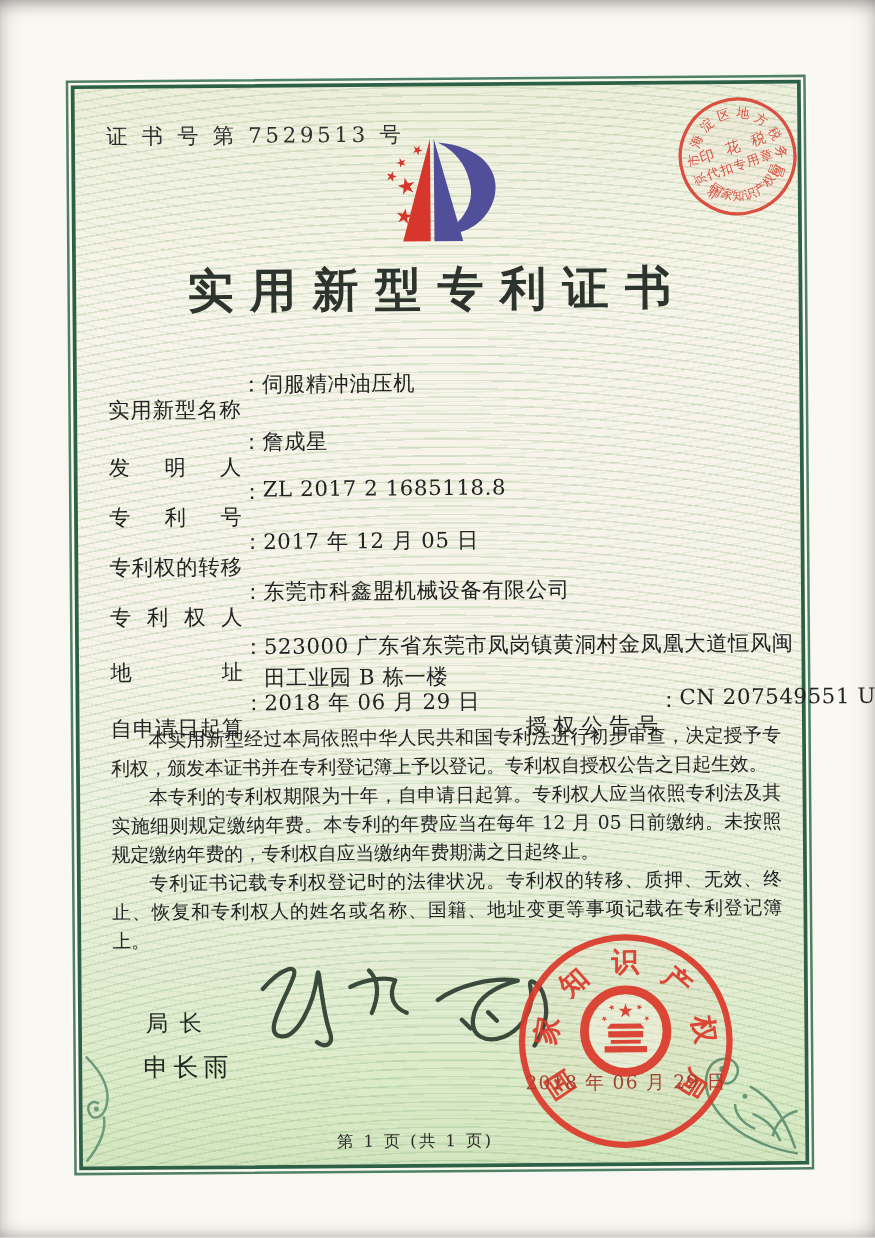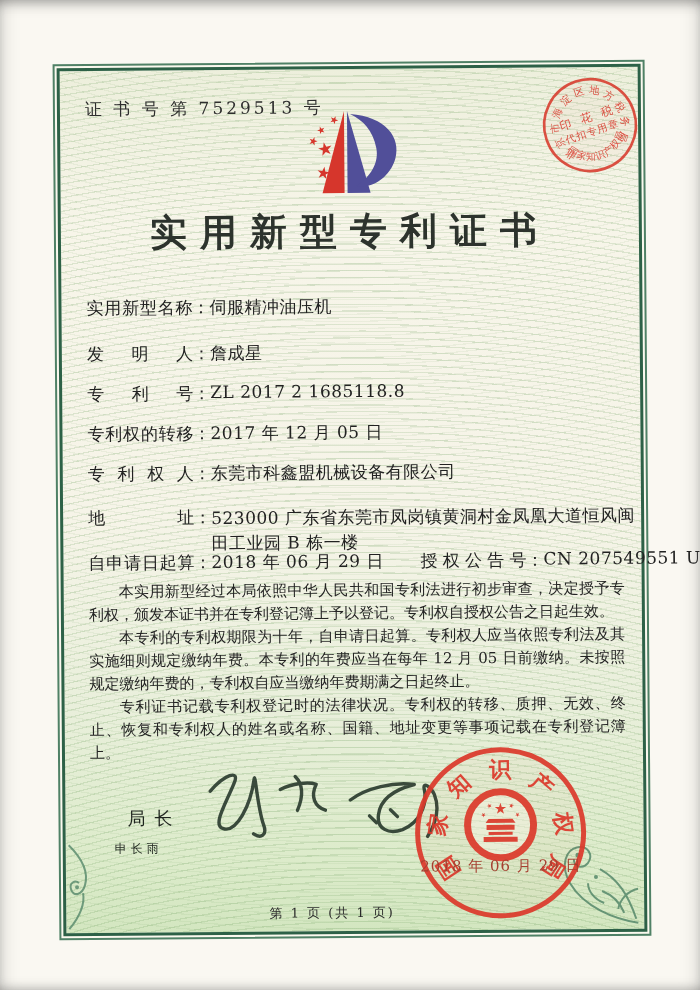--- a/index.html
+++ b/index.html
@@ -28,30 +28,30 @@
     background:
       repeating-radial-gradient(ellipse 130% 90% at 50% 215%, rgba(110,160,95,0.20) 0 1.2px, rgba(110,160,95,0) 1.2px 6.5px),
       repeating-radial-gradient(ellipse 130% 90% at 50% -115%, rgba(110,160,95,0.09) 0 1.2px, rgba(110,160,95,0) 1.2px 7px),
       linear-gradient(180deg,#edefdc 0%,#f7f5e9 18%,#f6f4e8 52%,#e9efdb 74%,#dcebca 92%,#d3e6c0 100%);
   }
   .abs{position:absolute;}
   .cert-no{left:25px;top:27px;font-size:17px;letter-spacing:3px;color:#2e2e2e;}
   .title{left:0;top:138px;width:100%;text-align:center;font-size:37px;font-weight:600;
          letter-spacing:13px;color:#2d332d;}
   .frow{left:25px;font-size:17px;white-space:nowrap;color:#222;}
-  .flabel{display:inline-block;width:106px;text-align:justify;text-align-last:justify;vertical-align:top;}
+  .flabel{display:inline-block;width:106px;text-align:justify;text-align-last:justify;vertical-align:top;margin-top:20px;}
   .fcolon{display:inline-block;vertical-align:top;}
   .fvalue{display:inline-block;vertical-align:top;letter-spacing:.5px;}
   .fvalue.wrap{white-space:normal;width:428px;line-height:25px;}
   .fgroup2{position:absolute;left:332px;top:0;white-space:nowrap;}
   .body-text{left:25px;top:510px;width:536px;font-size:15px;line-height:23px;
              text-align:justify;color:#242424;}
   .body-text p{margin:0;text-indent:2em;}
-  .director-title{left:62px;top:736px;font-size:18px;letter-spacing:9px;color:#1e241e;}
-  .director-name{left:49px;top:770px;font-size:12px;letter-spacing:4px;color:#1e241e;}
+  .director-title{left:51px;top:736px;font-size:18px;letter-spacing:9px;color:#1e241e;}
+  .director-name{left:49px;top:770px;font-size:20px;letter-spacing:4px;color:#1e241e;}
   .footer{left:0;top:835px;width:100%;box-sizing:border-box;padding-right:46px;
           text-align:center;font-size:13px;letter-spacing:2px;color:#2a2a2a;}
   svg{overflow:visible;}
   .logo-svg{left:213px;top:36px;}
   .tax-svg{left:477px;top:5px;transform:rotate(-18deg);}
   .seal-svg{left:346px;top:679px;z-index:20;}
   .sig-svg{left:129px;top:689px;z-index:10;}
   .flourish-br{right:4px;bottom:4px;}
   .flourish-bl{left:1px;top:772px;}
   .seal-text{font-family:"DejaVu Serif","Liberation Serif",serif;}

